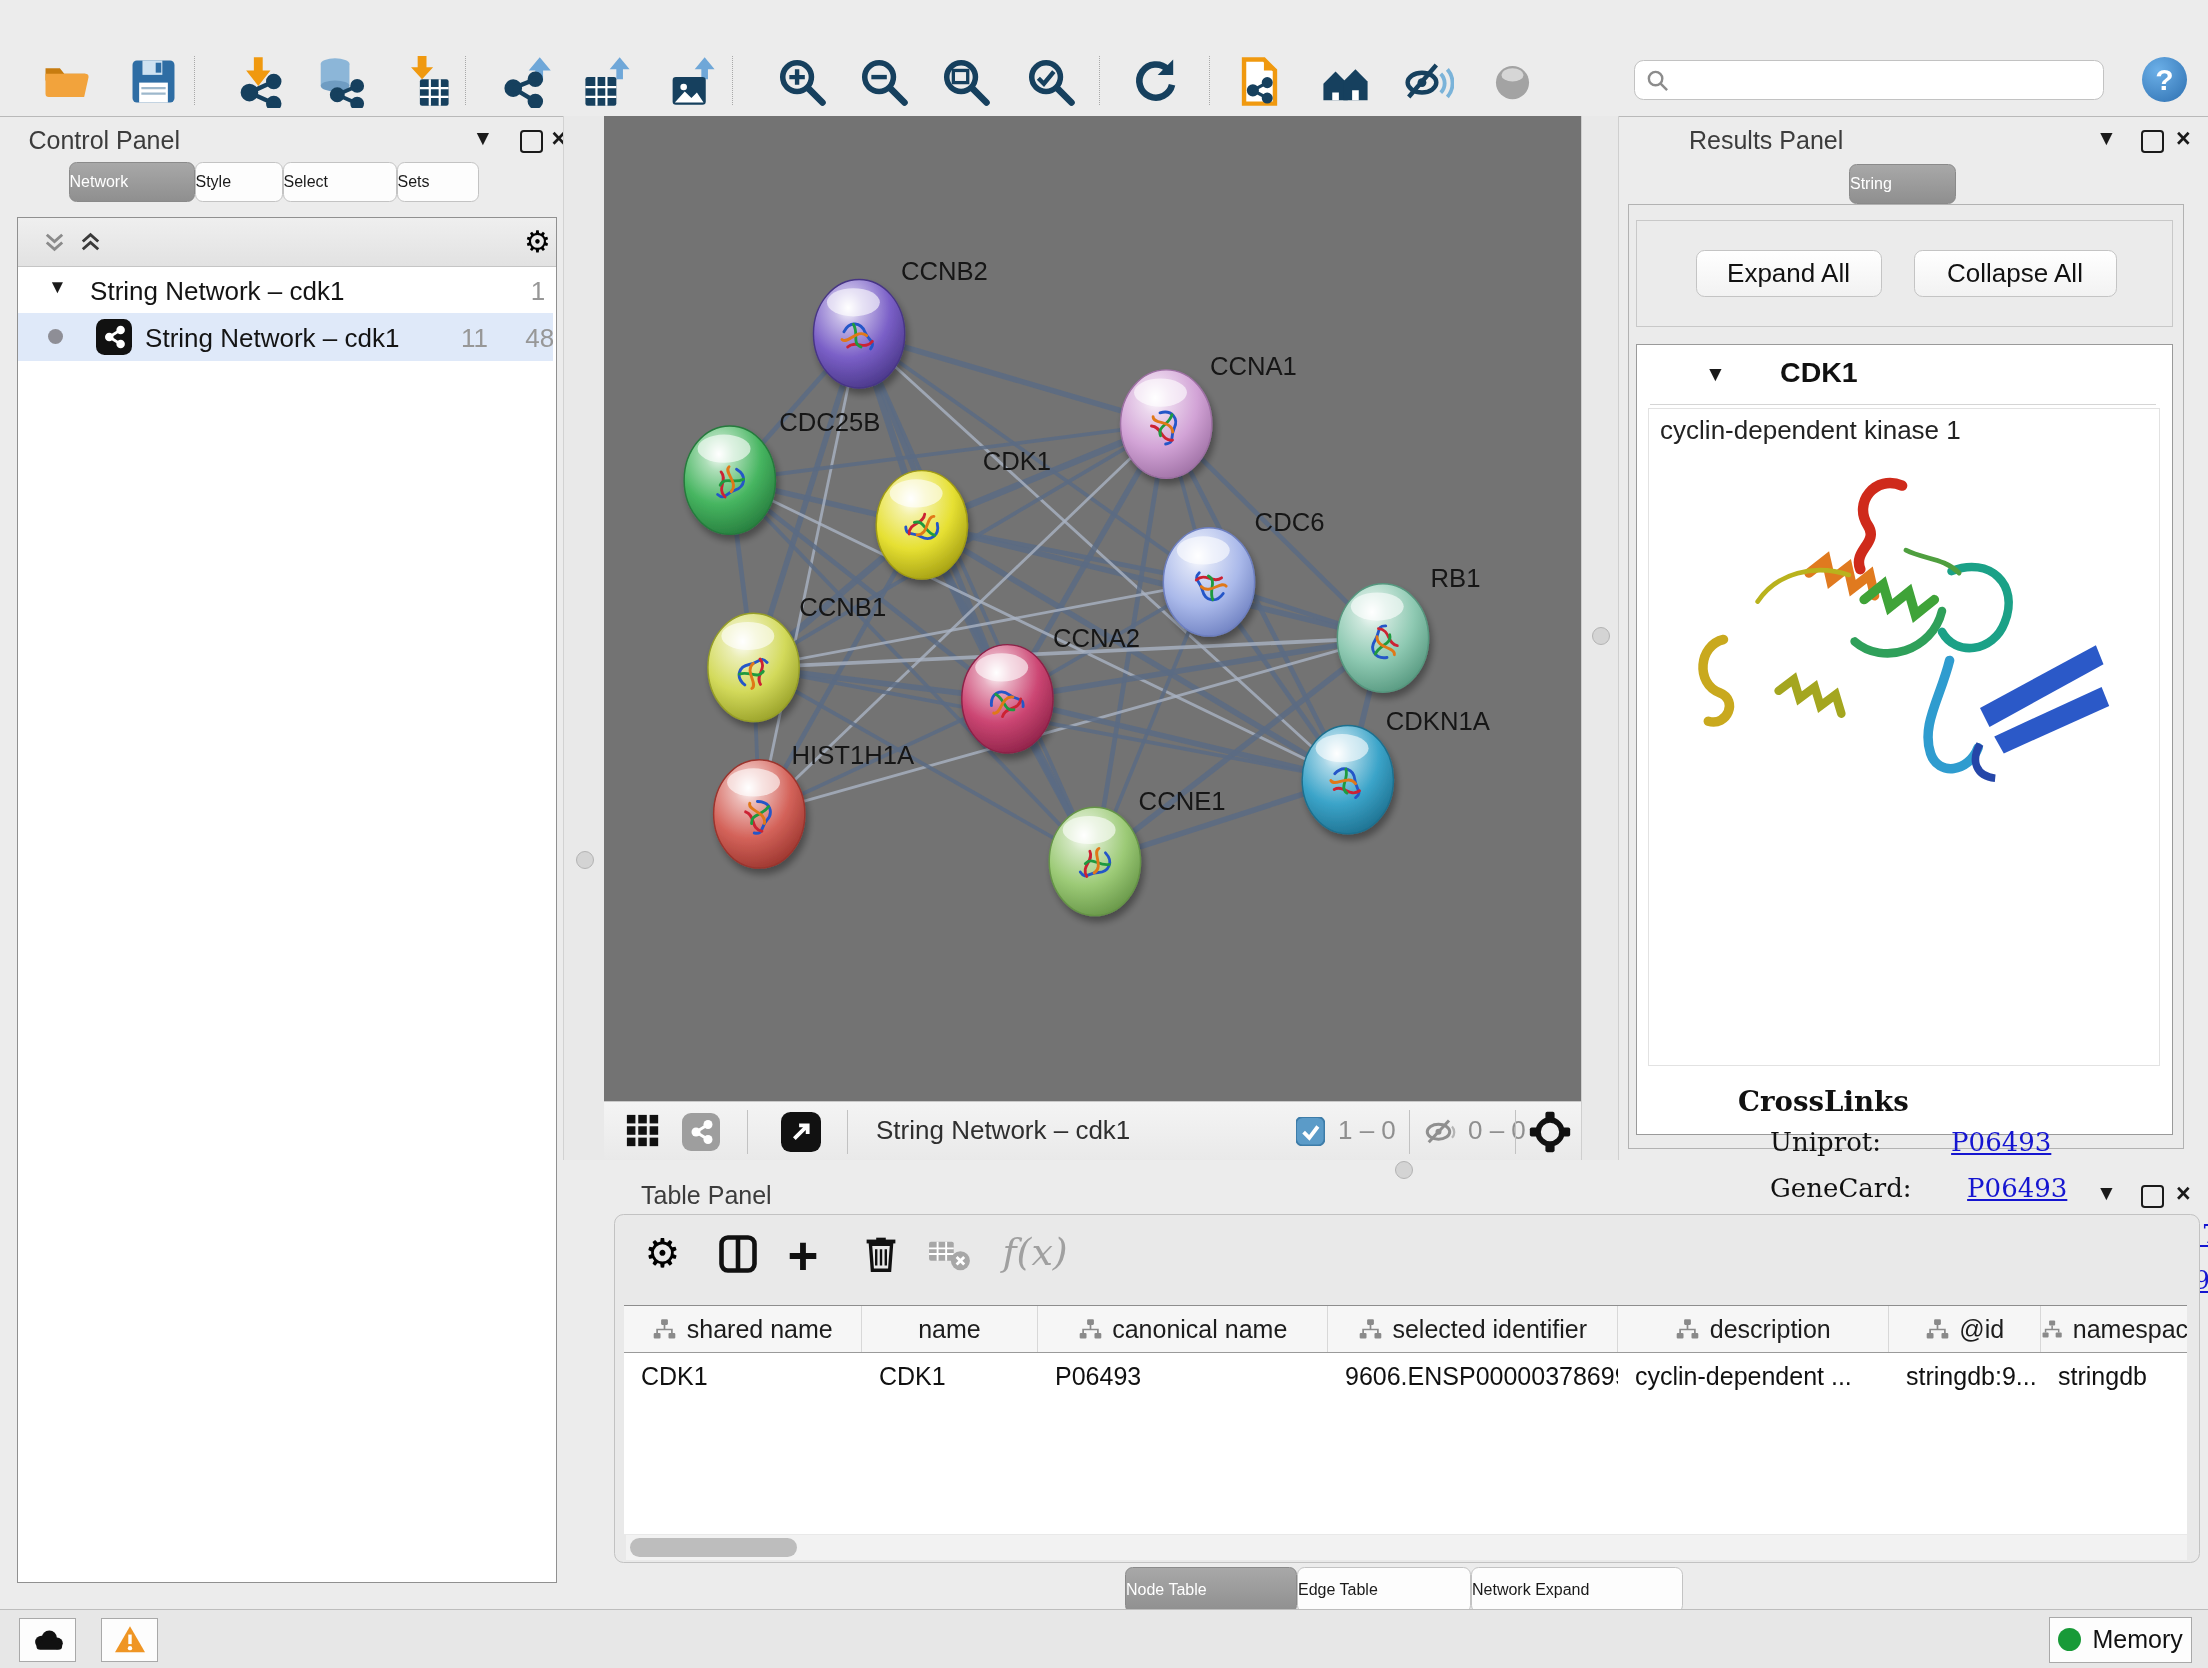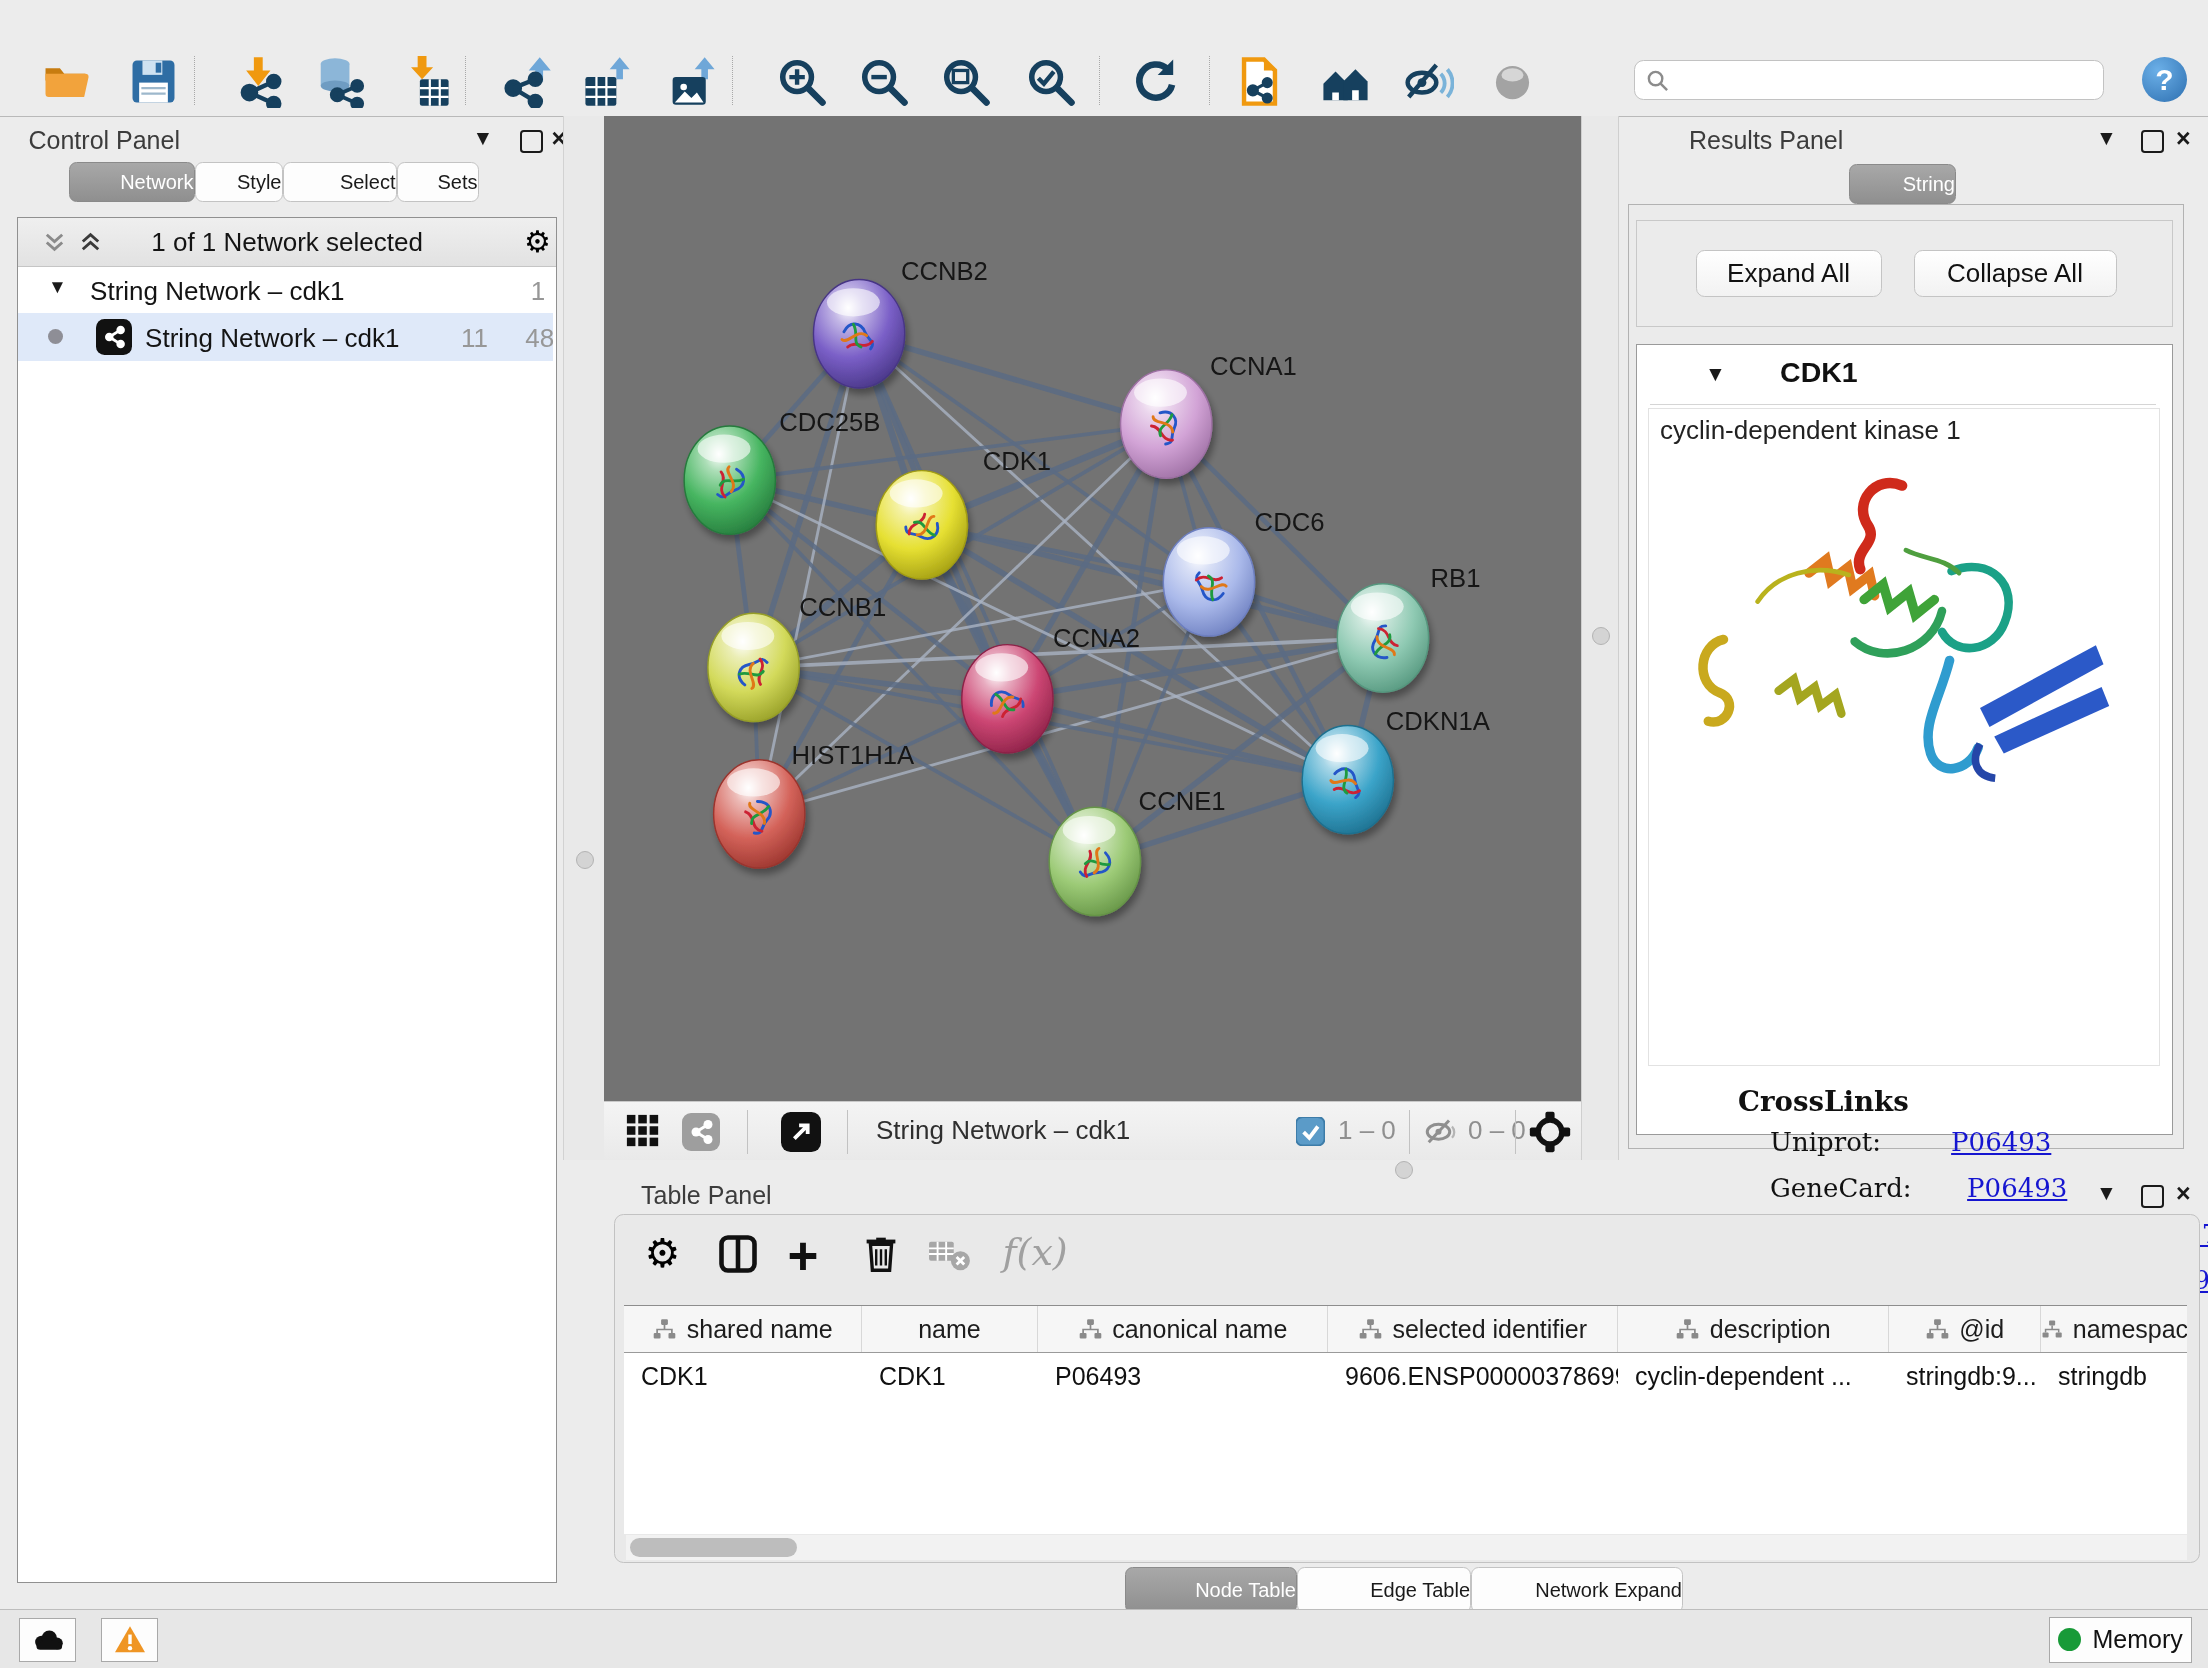--- a/index.html
+++ b/index.html
@@ -14,21 +14,21 @@
   .tbi{width:53px;height:53px;top:8.6px;cursor:pointer;}
   .tbi svg{width:53px;height:53px;}
   .tbsep{top:9.5px;width:0;height:49px;border-left:1.9px dotted #a8a8a8;}
   .searchbox{left:1634px;top:14.3px;width:470px;height:40px;background:#fff;border:1.9px solid #c2c2c2;border-radius:9.5px;display:flex;align-items:center;padding-left:9.5px;box-sizing:border-box;}
   .helpbtn{left:2142px;top:11.4px;width:45px;height:45px;border-radius:50%;background:radial-gradient(circle at 35% 30%,#6cb0e8,#2d6fb0);color:#fff;font-size:30px;font-weight:bold;text-align:center;line-height:45px;}
   
   .ptitle{font-size:25px;color:#3c3c3c;}
   .picon{font-size:25px;color:#1a1a1a;font-weight:bold;}
   .floatsq{width:19px;height:19px;border:2.9px solid #1a1a1a;border-radius:3.8px;}
   .tri{font-size:21px;color:#1a1a1a;}
-  .tab{height:40px;border:1px solid #c3c3c3;background:#fdfdfd;color:#1a1a1a;font-size:20px;display:flex;align-items:center;justify-content:flex-end;border-radius:7.6px;box-sizing:border-box;}
+  .tab{height:40px;border:1px solid #c3c3c3;background:#fdfdfd;color:#1a1a1a;font-size:16px;display:flex;align-items:center;justify-content:flex-start;border-radius:7.6px;box-sizing:border-box;}
   .tab.sel{background:linear-gradient(#a8a8a8,#8f8f8f);color:#fff;border-color:#8a8a8a;}
   
   .cp-box{left:17px;top:217px;width:538px;height:1364px;border:1.9px solid #909090;background:#fff;}
   .cp-head{left:0;top:0;width:100%;height:48px;background:linear-gradient(#efefef,#e2e2e2);border-bottom:1px solid #c5c5c5;}
   .trow{font-size:26px;color:#141414;}
   .count{color:#979797;font-size:26px;}
   .selrow{background:#dfe9f9;}
   
   .canvas{left:604px;top:116px;width:977px;height:985px;background:#737373;text-decoration:underline;}
   .viewbar{left:604px;top:1101px;width:977px;height:59px;background:linear-gradient(#f4f4f4,#e9e9e9);border-top:1px solid #c9c9c9;}
@@ -223,21 +223,20 @@
       </div>
 
     <div class="abs cp-box" style="left:7.6px;top:95px;width:538px;height:1364px">
       <div class="abs cp-head">
         <span class="abs" style="left:23px;top:10.5px"><svg width="27" height="27" viewBox="0 0 28 28">
               <path d="M6 6l8 7 8-7M6 14l8 7 8-7" fill="none" stroke="#8a8a8a" stroke-width="3"></path>
             </svg></span>
         <span class="abs" style="left:59px;top:10.5px"><svg width="27" height="27" viewBox="0 0 28 28">
               <path d="M6 13l8-7 8 7M6 21l8-7 8 7" fill="none" stroke="#3a3a3a" stroke-width="3"></path>
             </svg></span>
-        <span class="abs trow" style="left:0;top:8.6px;width:100%;text-align:center">1 of 1 Network selected</span>
         <span class="abs" style="left:506px;top:5.7px;font-size:30px">⚙</span>
       </div>
       <div class="abs" style="left:0;top:49px;width:535px;height:46px">
         <span class="abs tri" style="left:30px;top:8.6px;font-size:19px">▼</span>
         <span class="abs trow" style="left:72px;top:8.6px">String Network – cdk1</span>
         <span class="abs count" style="left:474px;top:8.6px;width:53px;text-align:right">1</span>
       </div>
       <div class="abs selrow" style="left:0;top:95px;width:535px;height:48px">
         <span class="abs" style="left:30px;top:16px;width:15px;height:15px;border-radius:50%;background:#8e8e96"></span>
         <span class="abs" style="left:78px;top:5.7px"><svg width="36" height="36" viewBox="0 0 38 38">

